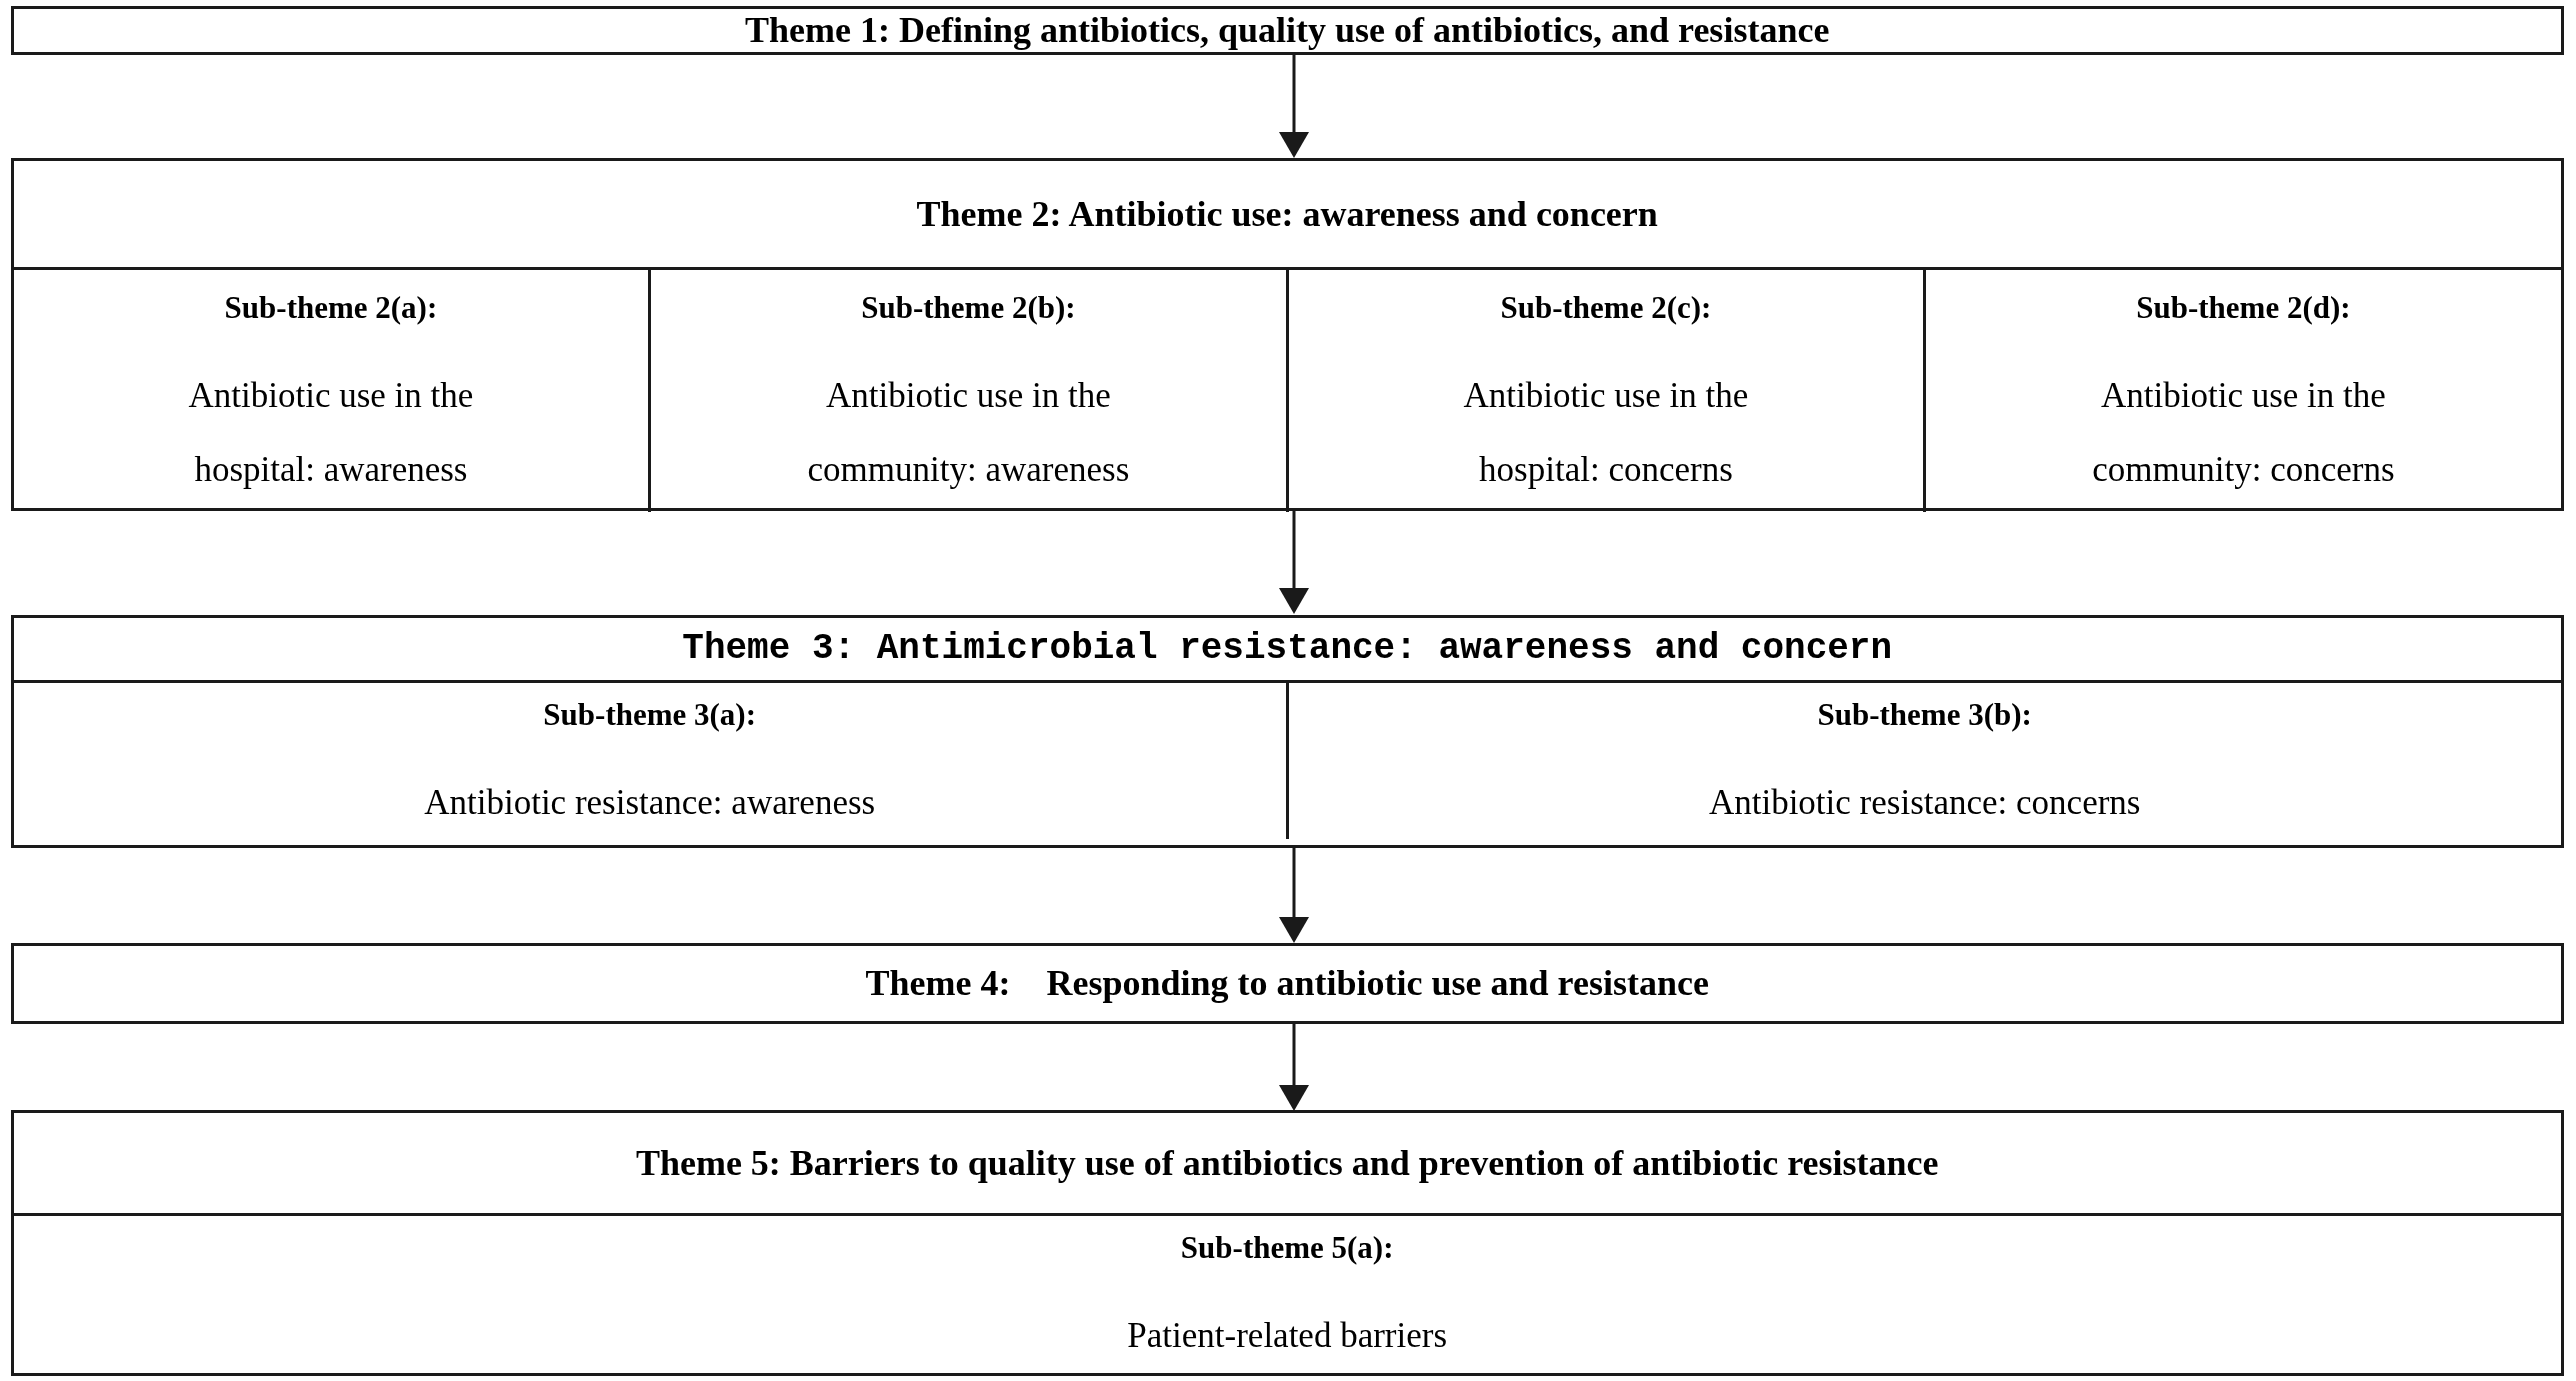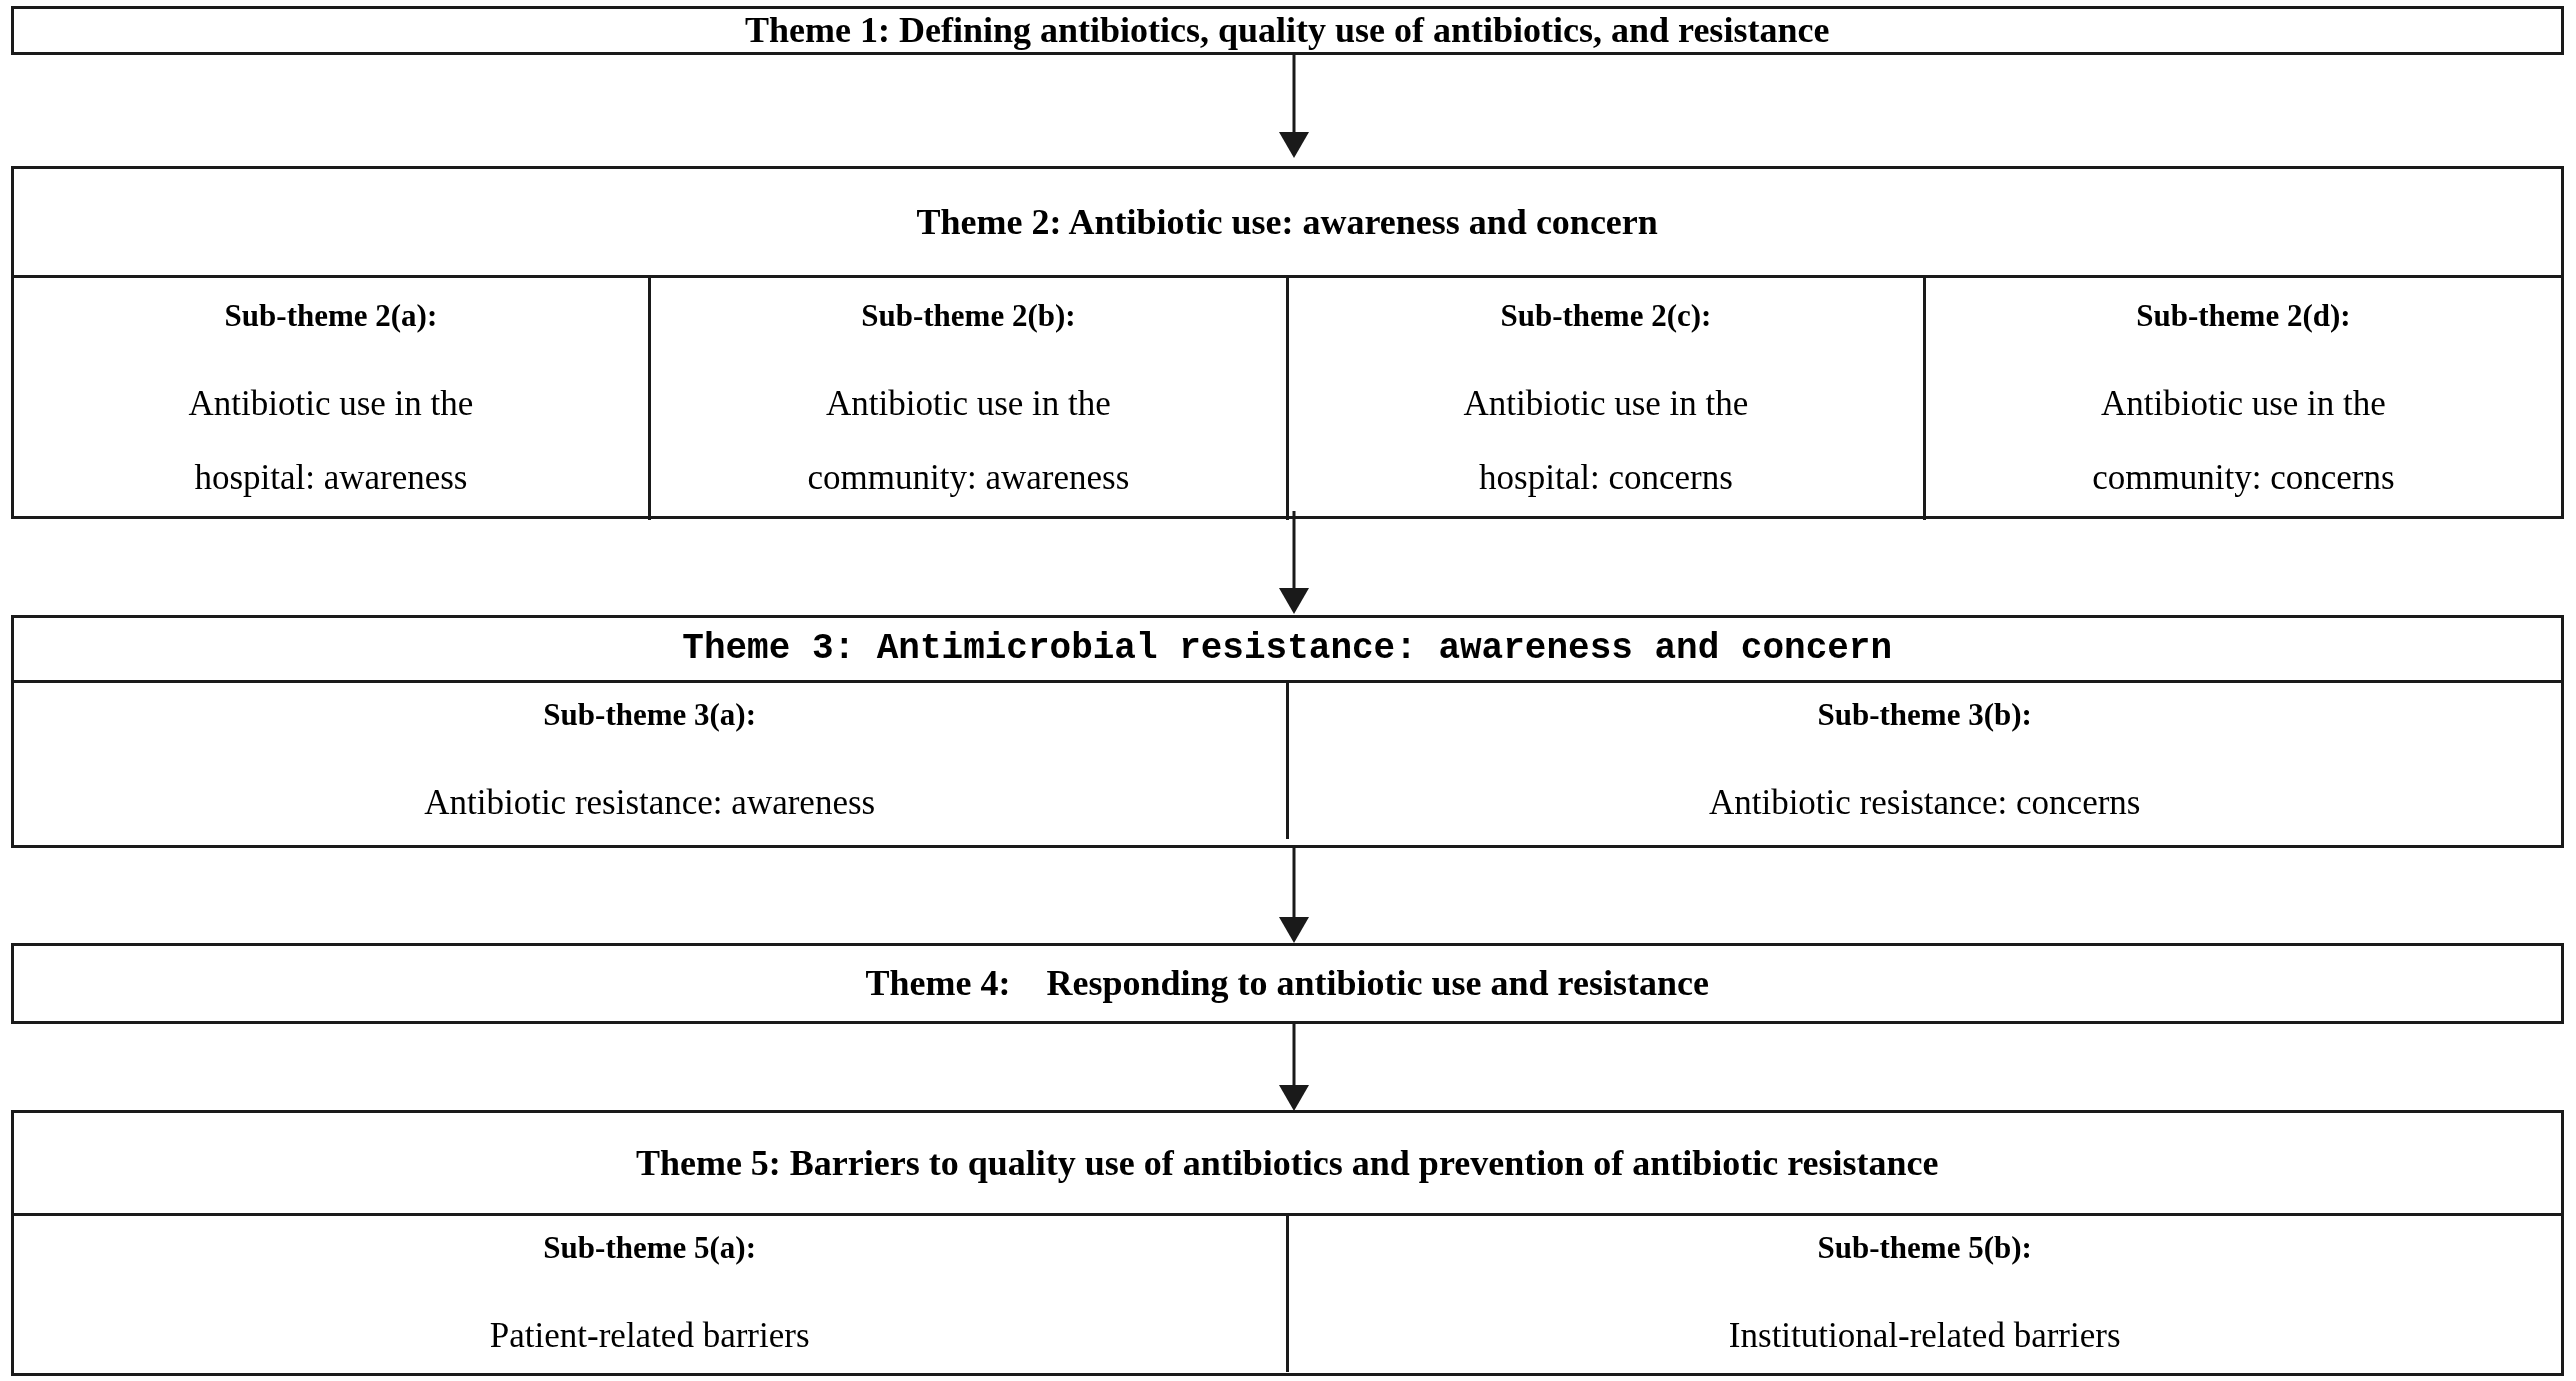--- a/index.html
+++ b/index.html
@@ -108,21 +108,21 @@
         <span class="theme-title">Theme 1: Defining antibiotics, quality use of antibiotics, and resistance</span>
       </div>
     </div>
   </div>
 
   <div class="arrow" style="left:1273px; top:55px; height:103px;">
     <div class="shaft" style="height:78px;"></div>
     <div class="head"></div>
   </div>
 
-  <div class="block" style="left:10.7px; top:166px; width:2553px; height:353px;">
+  <div class="block" style="left:10.7px; top:158px; width:2553px; height:353px;">
     <div class="row" style="height:106px;">
       <div class="cell">
         <span class="theme-title">Theme 2: Antibiotic use: awareness and concern</span>
       </div>
     </div>
     <div class="row divider-top" style="height:245px;">
       <div class="cell">
         <span class="sub-title">Sub-theme 2(a):</span>
         <span class="gap-sm"></span>
         <span class="sub-body sub-line">Antibiotic use in the</span>
@@ -197,22 +197,17 @@
       <div class="cell">
         <span class="theme-title">Theme 5: Barriers to quality use of antibiotics and prevention of antibiotic resistance</span>
       </div>
     </div>
     <div class="row divider-top" style="height:159px;">
       <div class="cell">
         <span class="sub-title">Sub-theme 5(a):</span>
         <span class="gap-sm"></span>
         <span class="sub-body sub-line">Patient-related barriers</span>
       </div>
-      <div class="cell">
-        <span class="sub-title">Sub-theme 5(b):</span>
-        <span class="gap-sm"></span>
-        <span class="sub-body sub-line">Institutional-related barriers</span>
-      </div>
     </div>
   </div>
 
 </div>
 
 
 </body></html>

